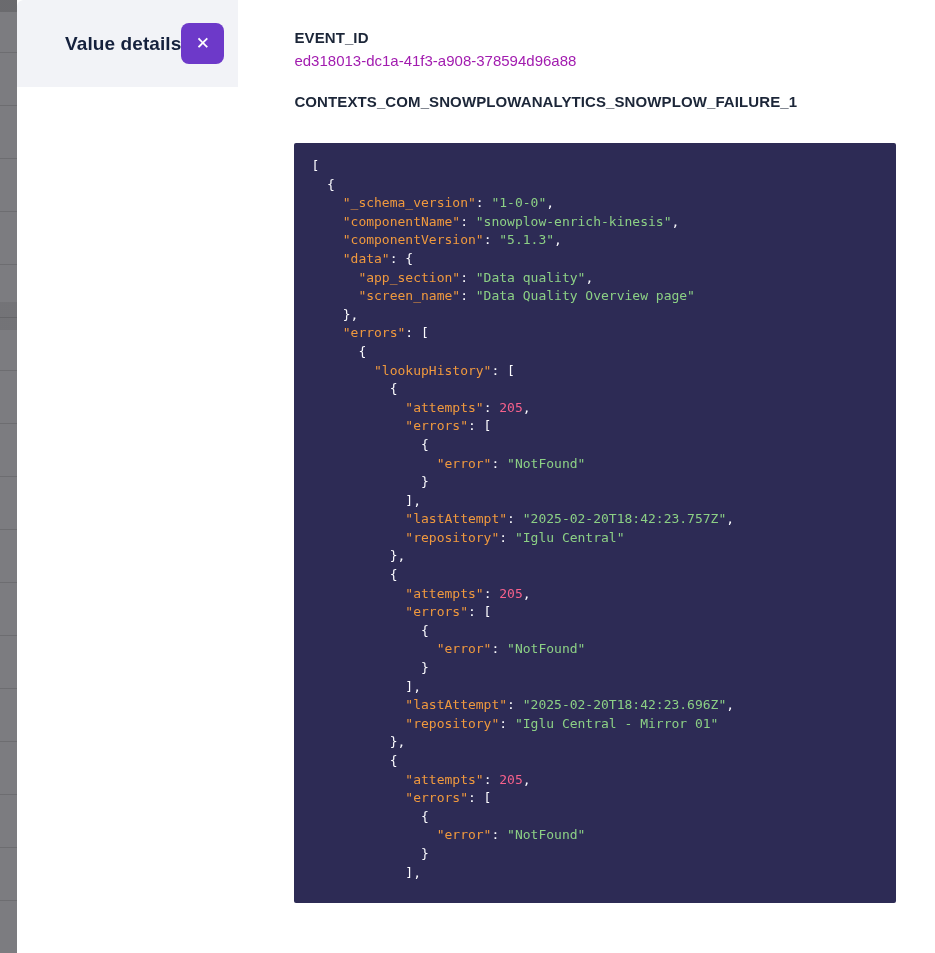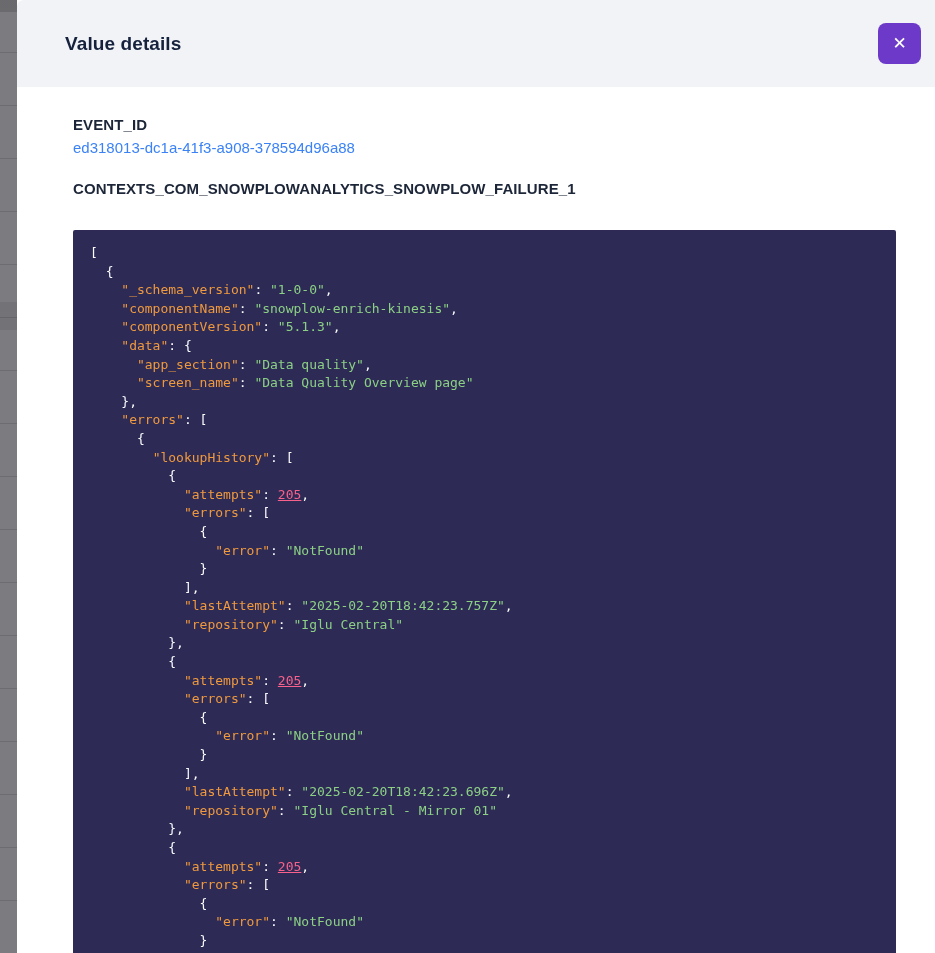--- a/index.html
+++ b/index.html
@@ -22,21 +22,20 @@
     flex: 0 0 auto;
   }
 
   .modal {
     flex: 1 1 auto;
     height: 100%;
     background: #ffffff;
     border-top-left-radius: 6px;
     overflow: hidden;
     display: flex;
-    flex-direction: column;
   }
 
   .modal-header {
     height: 87px;
     flex: 0 0 auto;
     background: #f2f3f7;
     display: flex;
     align-items: center;
     padding: 0 14px 0 48px;
     border-top-left-radius: 6px;
@@ -68,41 +67,41 @@
   .field-label {
     font-size: 15px;
     font-weight: 700;
     color: #1c2638;
     margin-bottom: 6px;
     letter-spacing: 0.1px;
   }
   .field-value {
     font-size: 15px;
     font-weight: 400;
-    color: #3b82f6;
+    color: #a21caf;
     margin-bottom: 24px;
   }
   .contexts-label { margin-bottom: 33px; }
 
   .code-block {
     background: var(--code-bg, #2d2b55);
     border-radius: 2px;
     padding: 14px 16px 20px 17px;
     min-height: 760px;
   }
   .code-block pre {
     font-family: "DejaVu Sans Mono", "Liberation Mono", monospace;
     font-size: 13px;
     line-height: 18.6px;
     white-space: pre;
     color: var(--code-punct, #fcfcff);
   }
   .jk { color: var(--code-key, #f0993e); }   
   .js { color: var(--code-str, #8cd085); }   
-  .jn { color: var(--code-num, #f7618c); text-decoration: underline; }   
+  .jn { color: var(--code-num, #f7618c); }   
   .jp { color: var(--code-punct, #fcfcff); } 
 </style>
 </head>
 <body>
 
 <div class="screen">
 
   <div class="backdrop"></div>
 
   <div class="modal">

